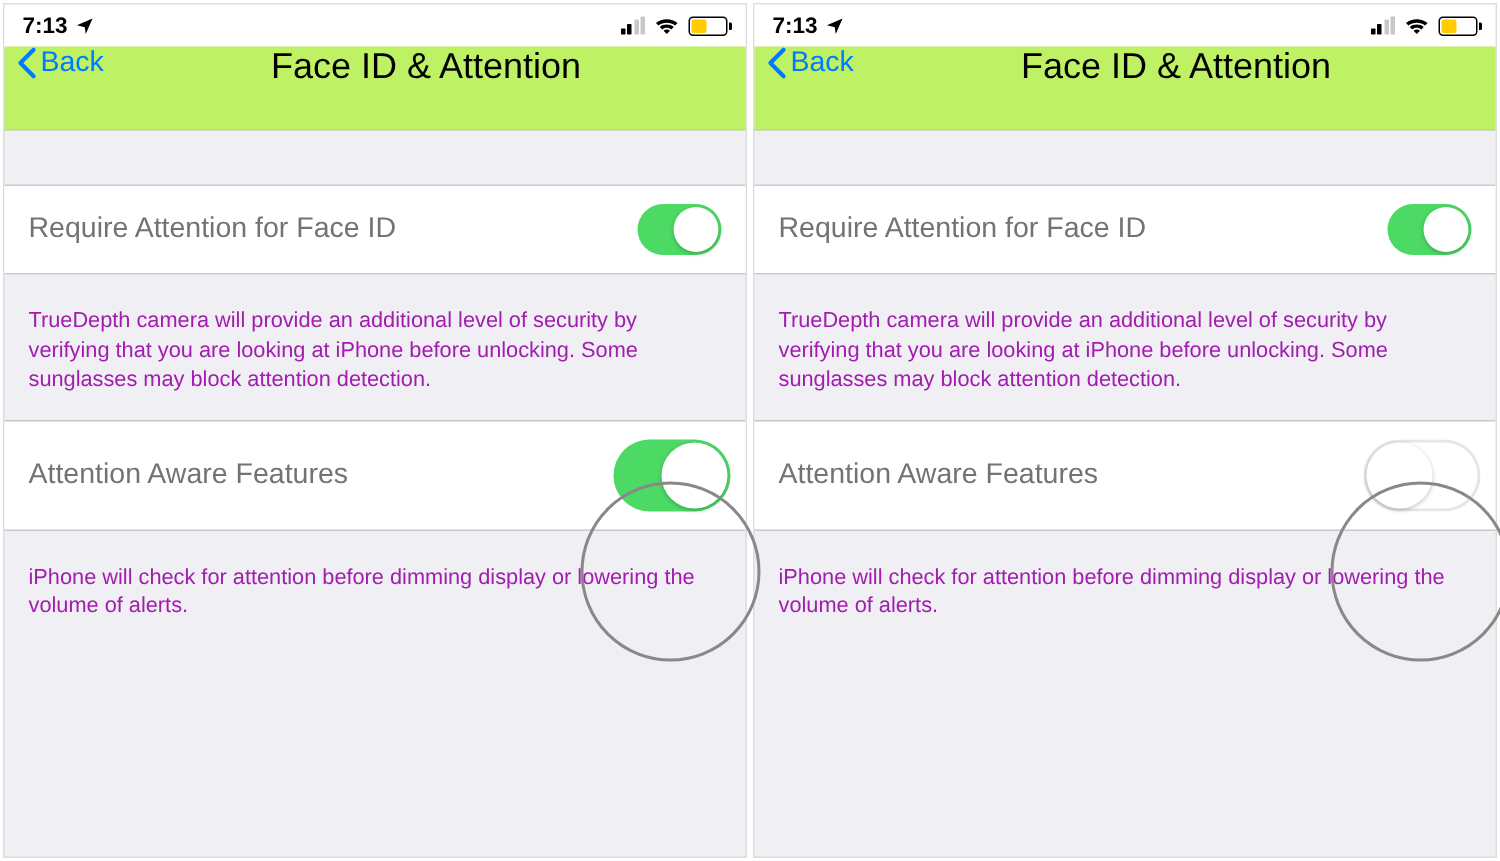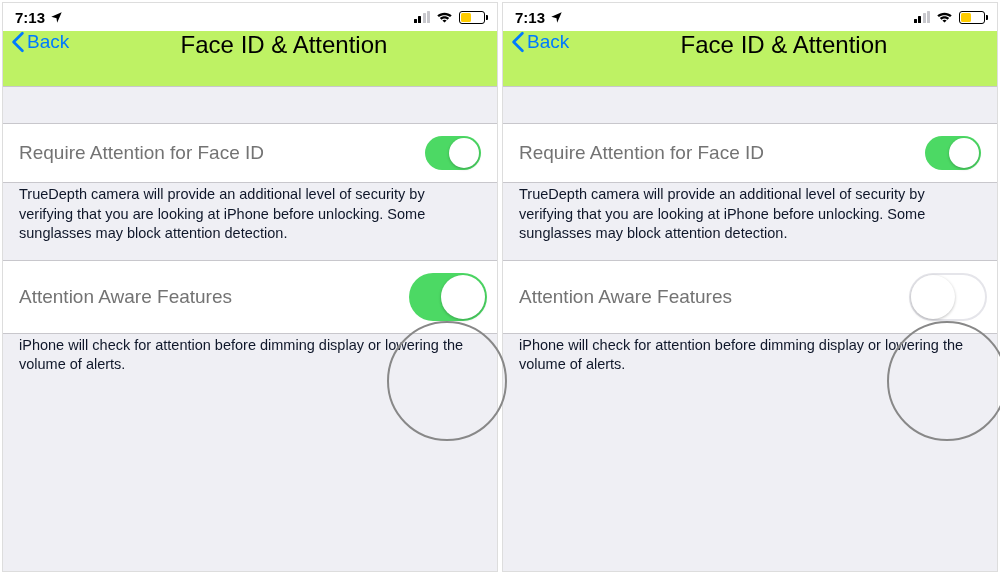--- a/index.html
+++ b/index.html
@@ -68,23 +68,23 @@
       display: flex;
       align-items: center;
       justify-content: space-between;
       min-height: 50px;
     }
     .row-label {
       font-size: 19px;
       color: #737373;
     }
     .footer {
-      padding: 2px 16px 16px 16px;
+      padding: 22px 16px 16px 16px;
       font-size: 14.5px;
-      color: #0f172a;
+      color: #a21caf;
       line-height: 1.35;
     }
     .toggle {
       width: 56px;
       height: 34px;
       border-radius: 17px;
       position: relative;
       cursor: pointer;
       transition: background 0.2s;
     }

